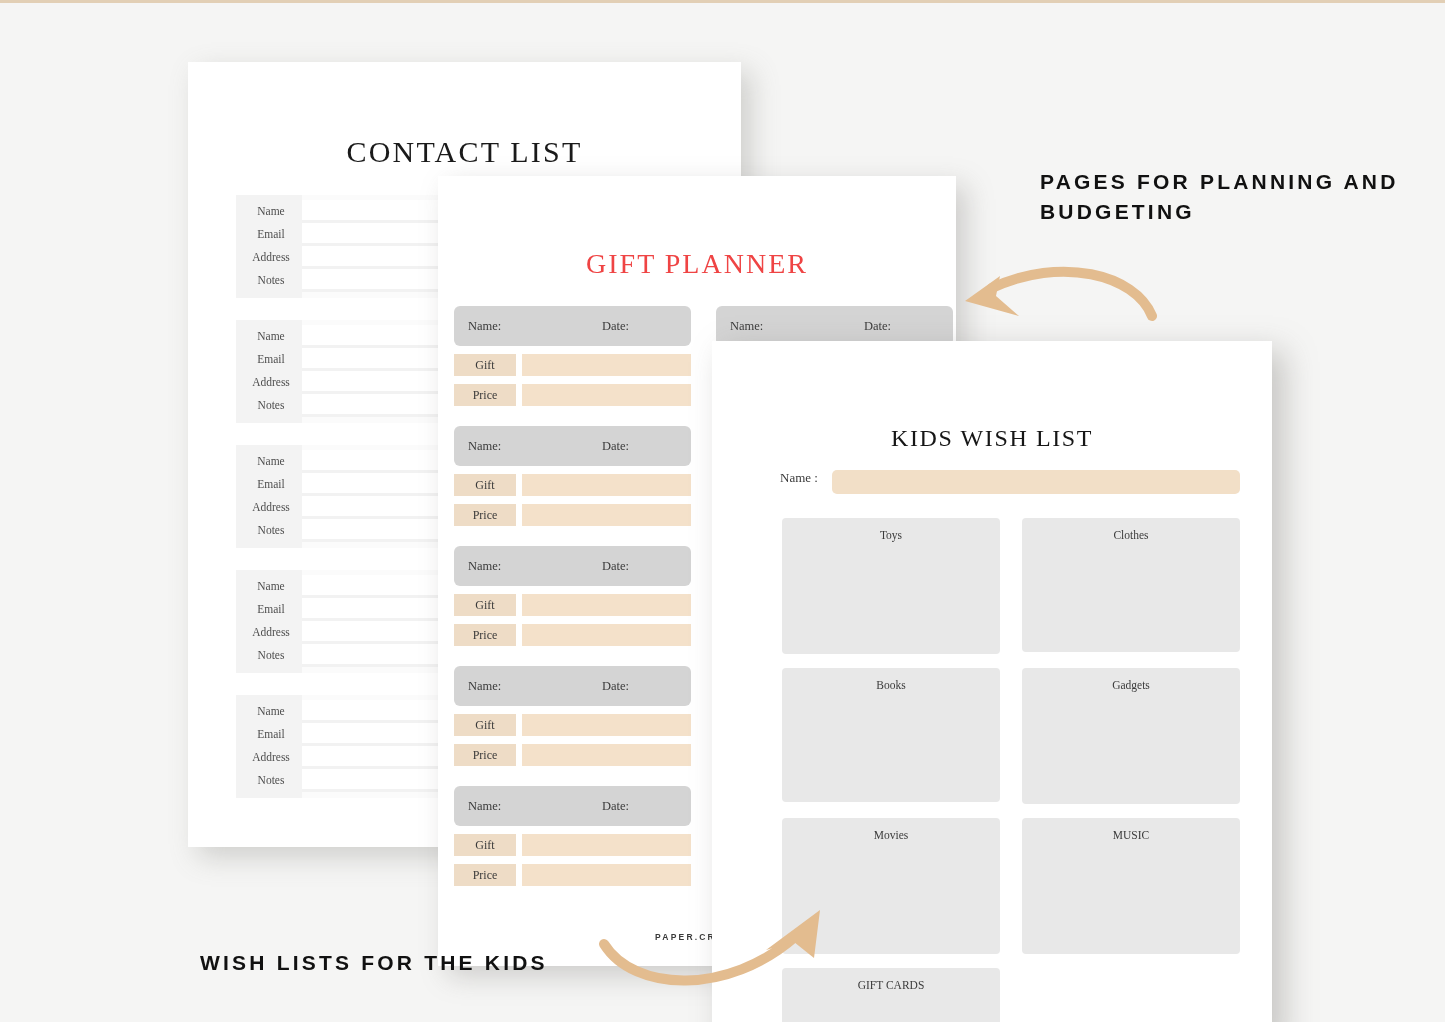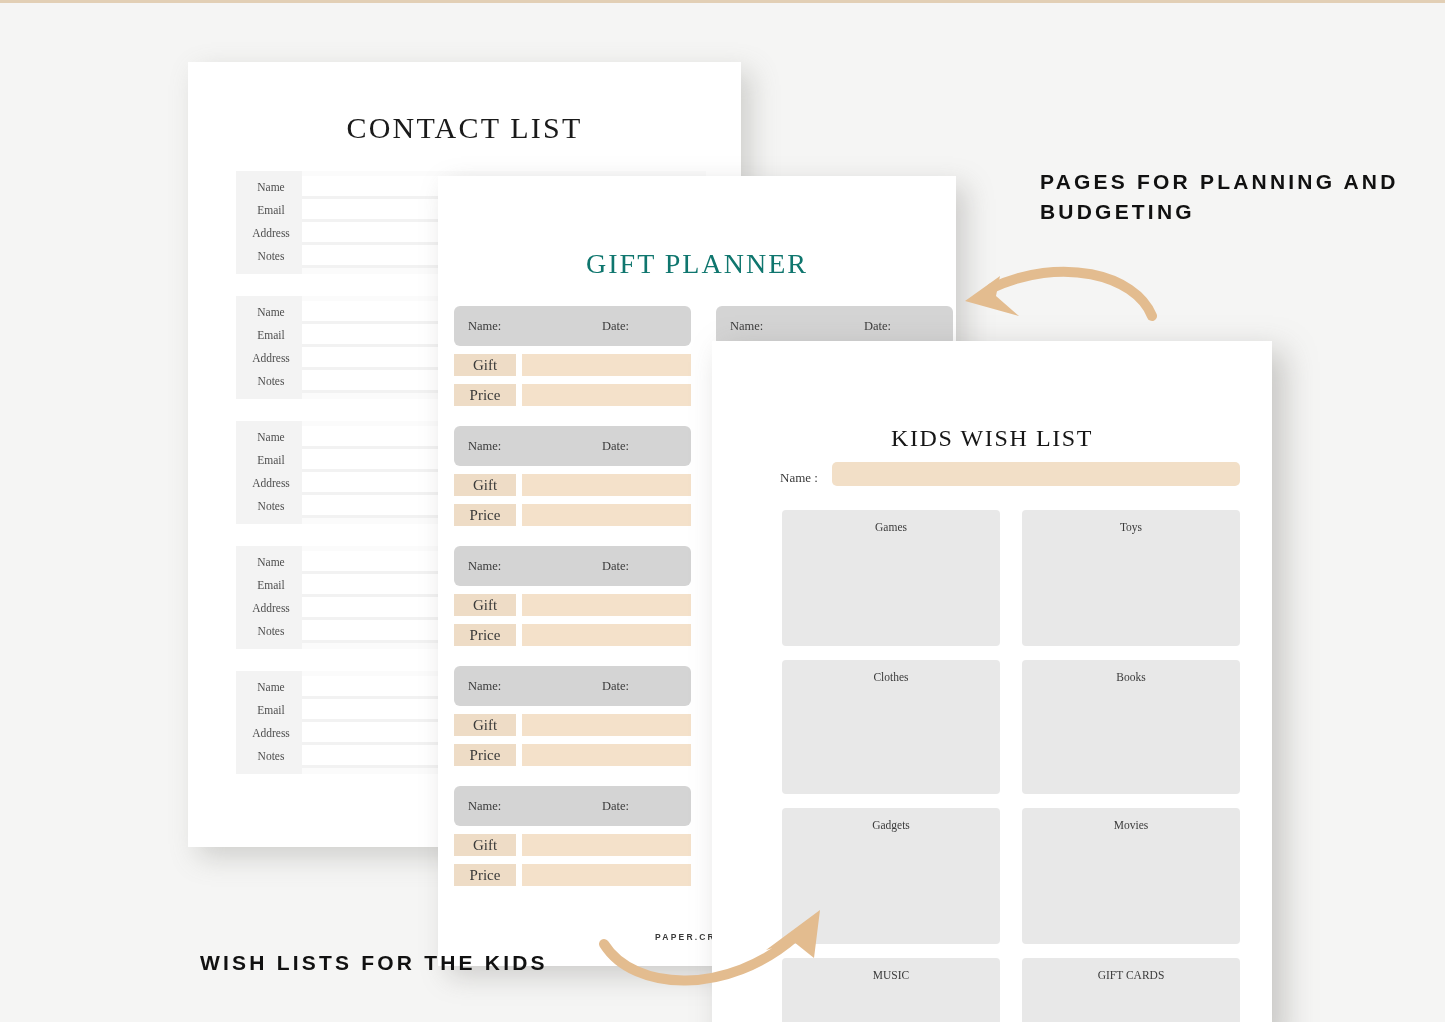--- a/index.html
+++ b/index.html
@@ -45,21 +45,21 @@
     height: 785px;
     box-shadow: 10px 10px 26px rgba(120,118,114,0.30);
     z-index: 1;
   }
   #sheet-contact .sheet-title {
     font-family: "Liberation Serif", serif;
     font-size: 30px;
     letter-spacing: 2.2px;
     color: #1a1a1a;
     text-align: center;
-    margin-top: 49px;
+    margin-top: 73px;
     font-weight: 400;
   }
 
   .contact-body {
     margin-top: 26px;
     padding-left: 48px;
   }
   .contact-card {
     display: flex;
     margin-bottom: 22px;
@@ -111,21 +111,21 @@
     top: 176px;
     width: 518px;
     height: 790px;
     box-shadow: 10px 10px 26px rgba(120,118,114,0.32);
     z-index: 2;
   }
   #sheet-gift .sheet-title {
     font-family: "Liberation Serif", serif;
     font-size: 28px;
     letter-spacing: 2px;
-    color: #0f766e;
+    color: #ef4444;
     text-align: center;
     margin-top: 72px;
     font-weight: 400;
   }
 
   .gift-cols {
     display: flex;
     gap: 25px;
     padding: 26px 16px 0 16px;
   }
@@ -153,21 +153,21 @@
     gap: 6px;
   }
   .gift-row-label {
     flex: 0 0 62px;
     height: 22px;
     background: #eedcc6;
     display: flex;
     align-items: center;
     justify-content: center;
     font-family: "Liberation Serif", serif;
-    font-size: 15px;
+    font-size: 12px;
     color: #3a3a3a;
   }
   .gift-row-value {
     flex: 1;
     height: 22px;
     background: #f4e1ca;
   }
 
   
   #sheet-kids {
@@ -183,22 +183,22 @@
     font-size: 24px;
     letter-spacing: 1.6px;
     color: #161616;
     text-align: center;
     margin-top: 84px;
     font-weight: 400;
   }
 
   .kids-namerow {
     display: flex;
-    align-items: flex-end;
-    margin-top: 10px;
+    align-items: flex-start;
+    margin-top: 18px;
     padding: 0 32px 0 68px;
   }
   .kids-namelabel {
     font-family: "Liberation Serif", serif;
     font-size: 13px;
     color: #3a3a3a;
     margin-right: 14px;
     white-space: nowrap;
   }
   .kids-namefield {
@@ -494,21 +494,20 @@
     <div class="sheet-footer">PAPER.CREAT</div>
   </div>
 
   <div class="sheet" id="sheet-kids">
     <div class="sheet-title">KIDS WISH LIST</div>
     <div class="kids-namerow">
       <span class="kids-namelabel">Name :</span>
       <span class="kids-namefield"></span>
     </div>
     <div class="kids-grid" id="kids-grid">
-        <div class="kids-box">Games</div>
         <div class="kids-box">Toys</div>
         <div class="kids-box short">Clothes</div>
         <div class="kids-box short">Books</div>
         <div class="kids-box">Gadgets</div>
         <div class="kids-box">Movies</div>
         <div class="kids-box">MUSIC</div>
         <div class="kids-box">GIFT CARDS</div>
       </div>
   </div>
 

